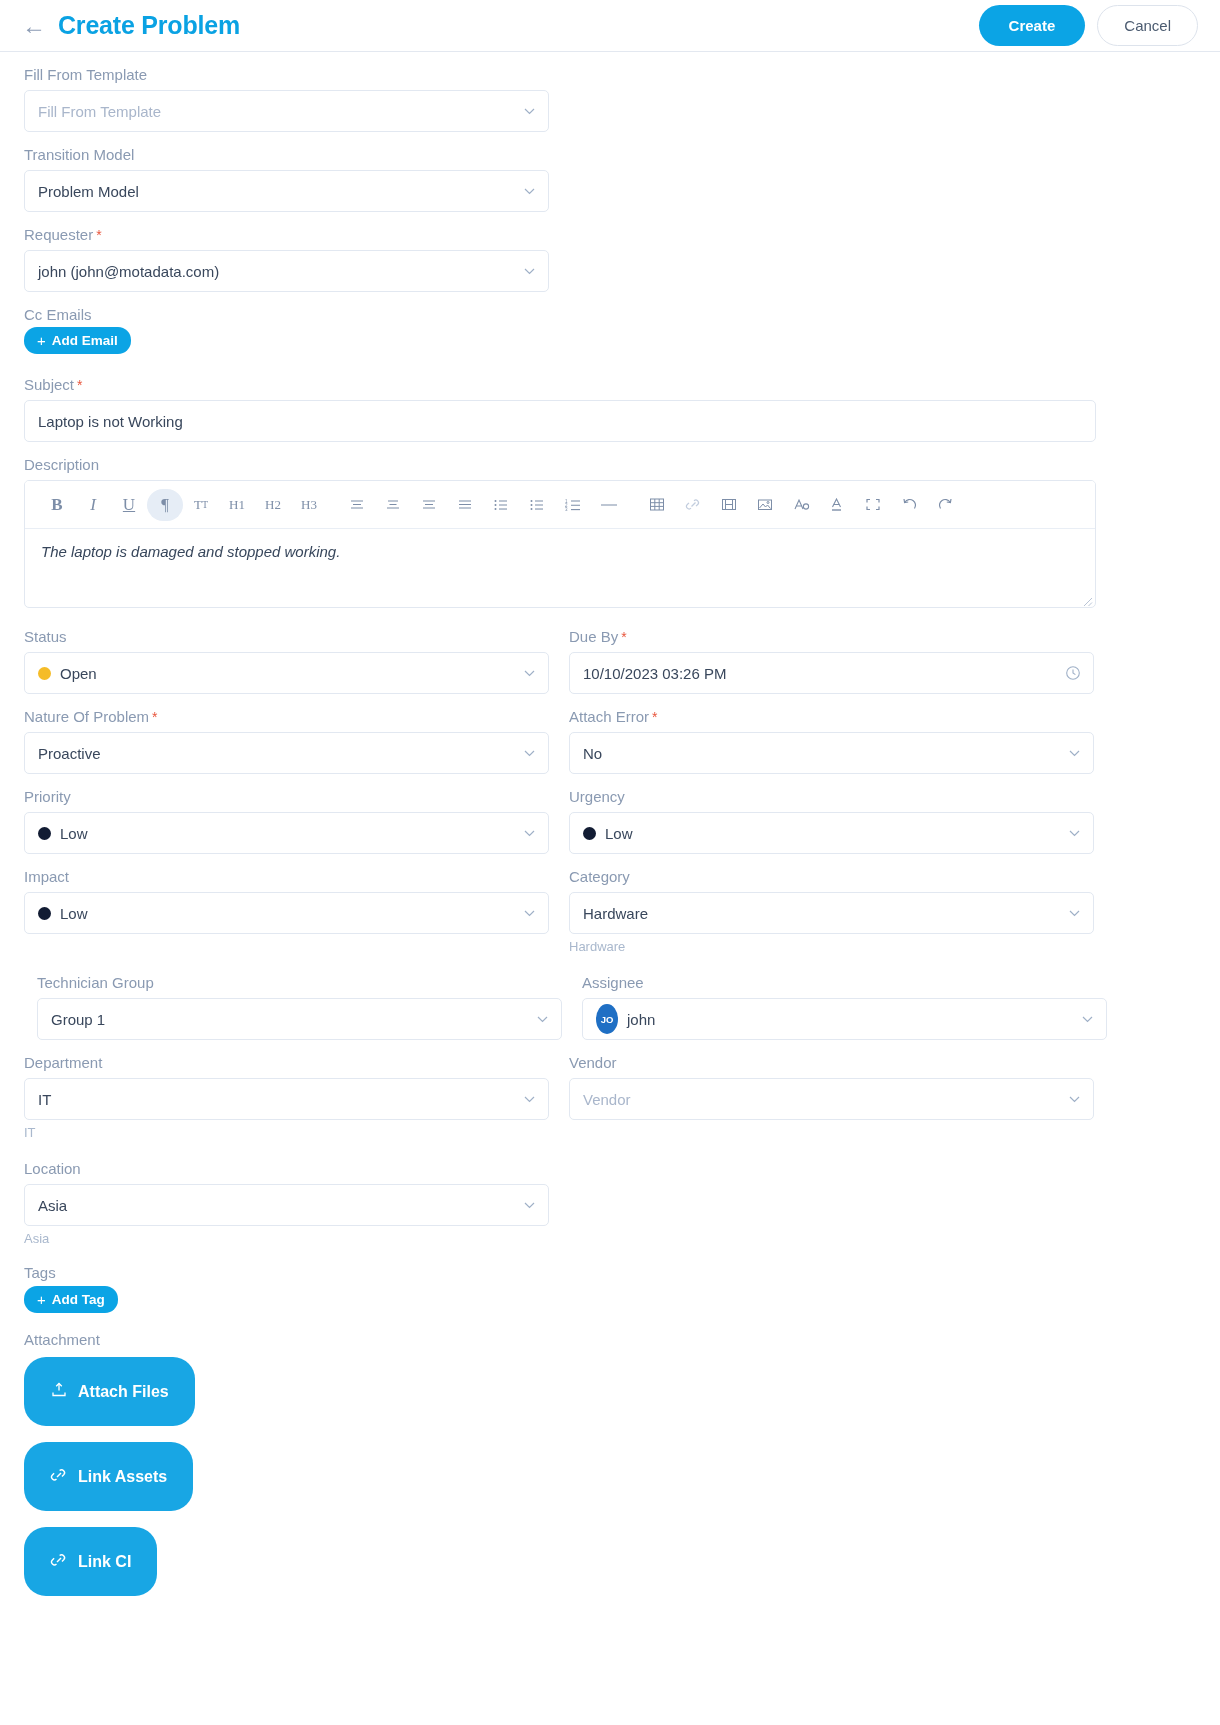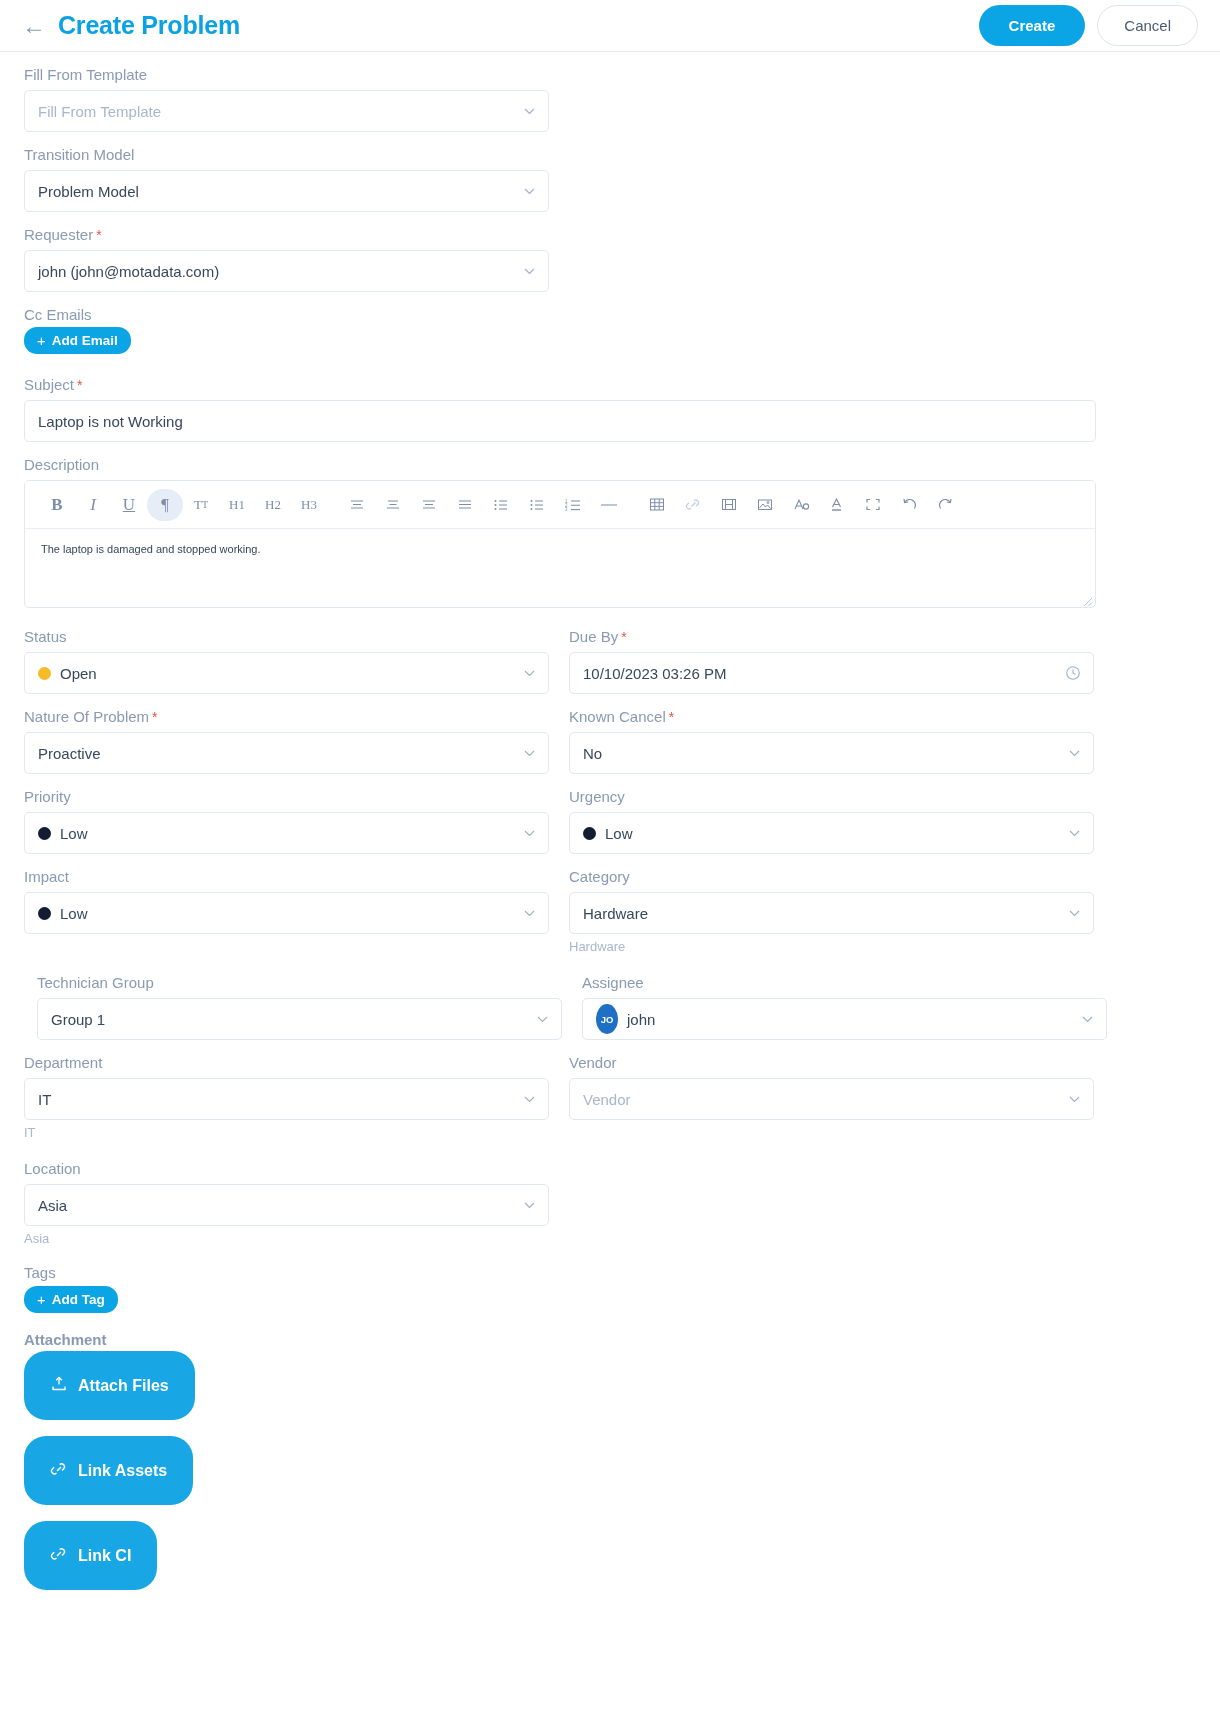--- a/index.html
+++ b/index.html
@@ -222,23 +222,24 @@
     flex: none;
   }
   .tb-btn.active { background: #e6edf6; }
   .tb-btn.text { font-family: "Liberation Serif", serif; font-size: 17px; }
   .tb-btn.small { font-size: 13px; font-family: "Liberation Serif", serif; }
   .tb-btn.muted { color: #c2cdde; }
   .tb-gap { width: 12px; flex: none; }
   .editor-area {
     min-height: 78px;
     padding: 14px 16px;
-    font-size: 11px;
+    font-size: 15px;
     color: #37465b;
     position: relative;
+    font-style: italic;
   }
   .resize-grip {
     position: absolute;
     right: 2px; bottom: 2px;
     width: 12px; height: 12px;
     color: #b9c4d5;
   }
   .editor-holder { position: relative; }
 </style>
 </head>
@@ -496,21 +497,21 @@
         <div class="control">
           <span>Proactive</span>
           <span class="chev">
             <svg width="13" height="13" viewBox="0 0 13 13">
                 <path d="M2 4.5 L6.5 9 L11 4.5" fill="none" stroke="#9fb0c7" stroke-width="1.2"></path>
               </svg>
           </span>
         </div>
       </div>
       <div class="col field">
-        <span class="label"><span>Known Cancel</span><span class="req">*</span></span>
+        <span class="label"><span>Attach Error</span><span class="req">*</span></span>
         <div class="control">
           <span>No</span>
           <span class="chev">
             <svg width="13" height="13" viewBox="0 0 13 13">
                 <path d="M2 4.5 L6.5 9 L11 4.5" fill="none" stroke="#9fb0c7" stroke-width="1.2"></path>
               </svg>
           </span>
         </div>
       </div>
     </div>
@@ -636,21 +637,21 @@
 
     <div class="field" style="margin-top:18px;margin-bottom:18px;">
       <span class="label" style="margin-bottom:5px;">Tags</span>
       <button class="pill">
         <span class="plus">+</span>
         <span>Add Tag</span>
       </button>
     </div>
 
     <div class="field">
-      <span class="label" style="margin-bottom:3px;font-weight:bold;">Attachment</span>
+      <span class="label" style="margin-bottom:9px;">Attachment</span>
       <div>
         <button class="big-pill">
           <span>
             <svg width="18" height="18" viewBox="0 0 18 18" fill="none" stroke="#ffffff" stroke-width="1.3">
                 <path d="M9 2.5 L9 9.5"></path>
                 <path d="M6.2 5.3 L9 2.5 L11.8 5.3"></path>
                 <path d="M3 11.5 V14.5 H15 V11.5"></path>
               </svg>
           </span>
           <span>Attach Files</span>

